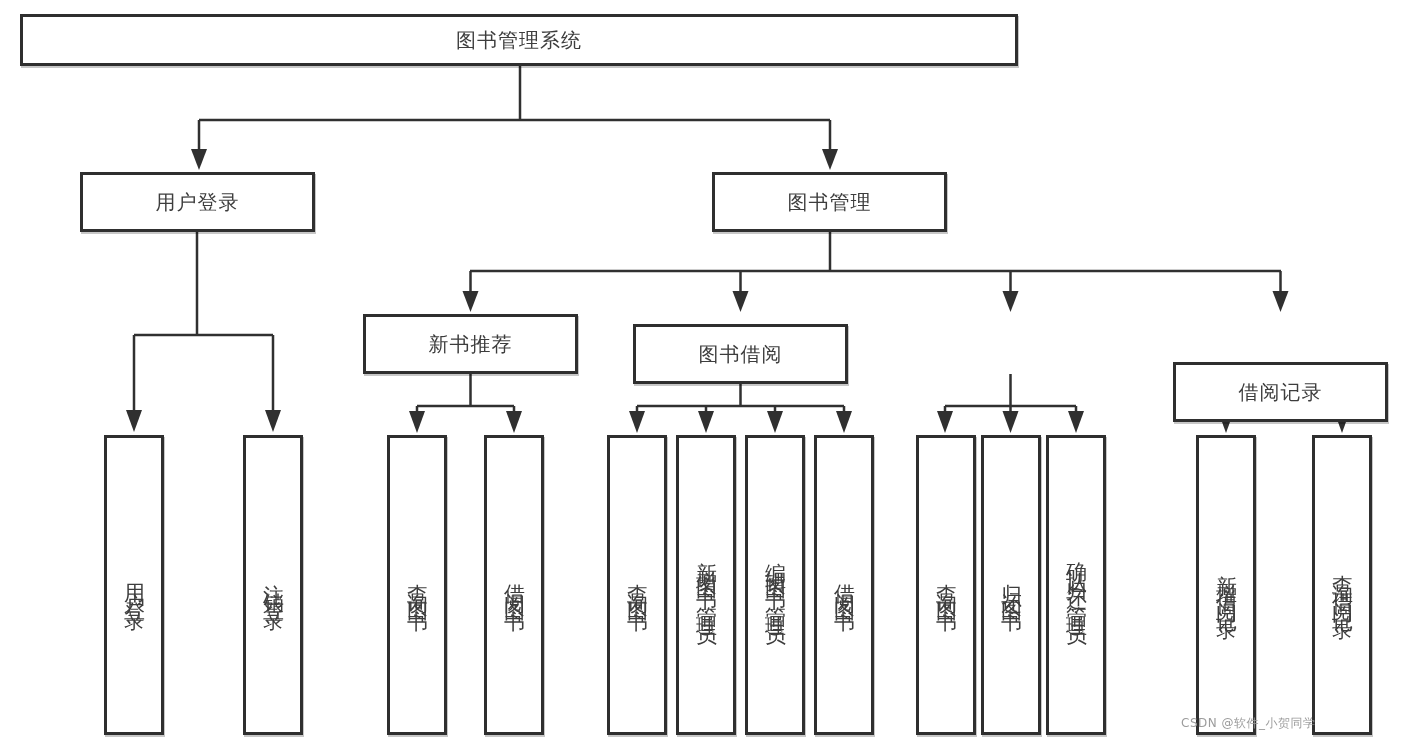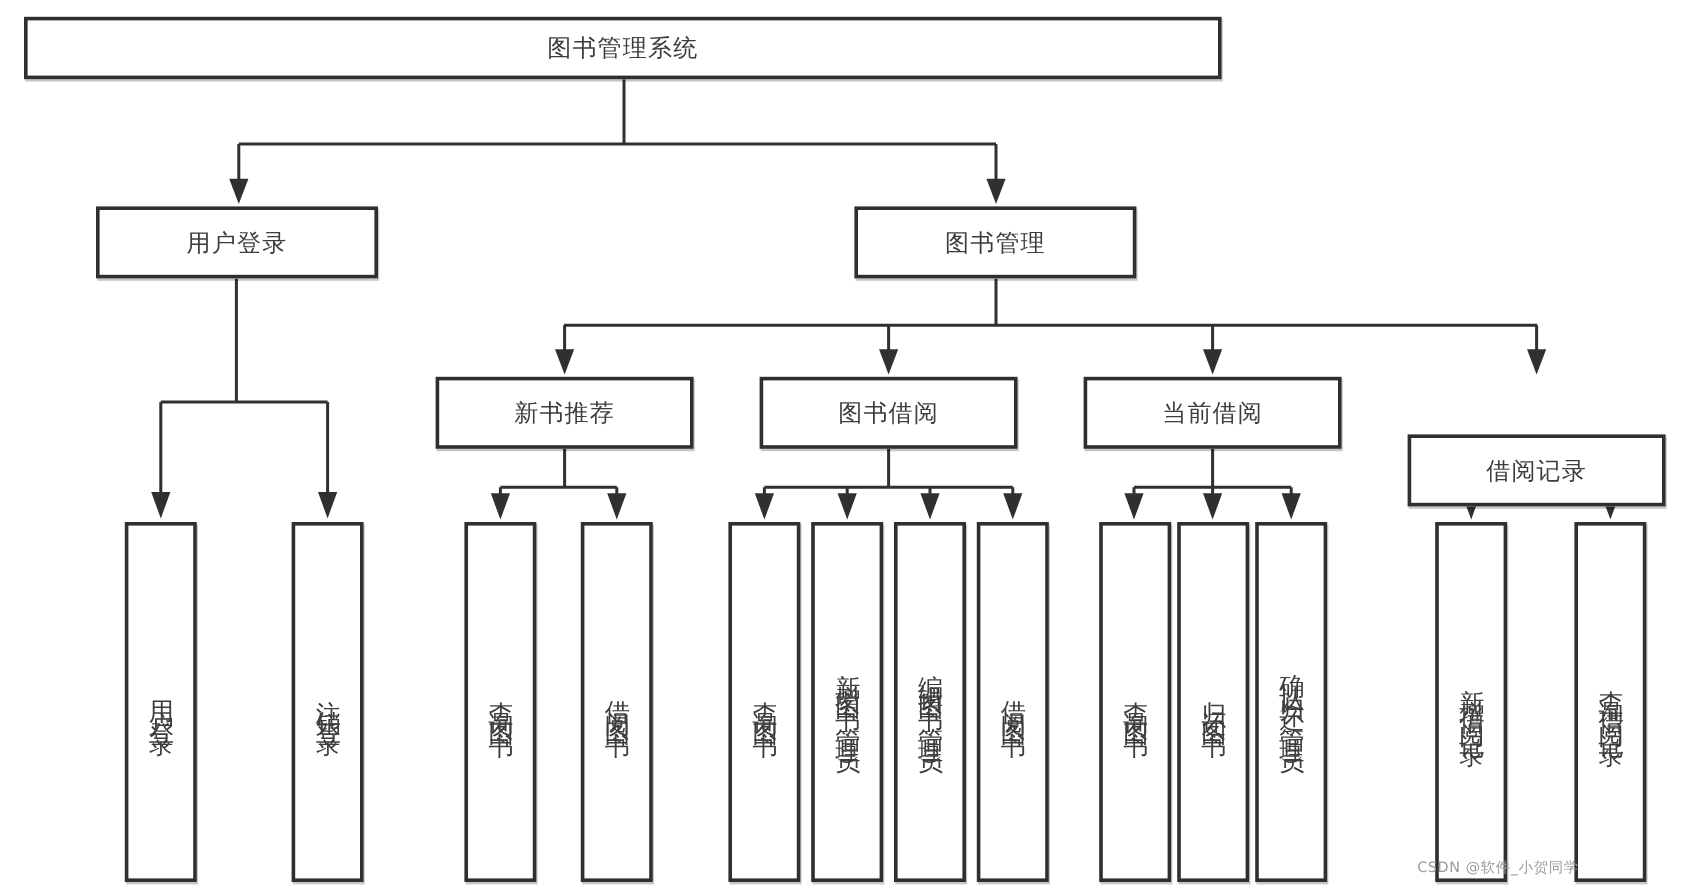--- a/index.html
+++ b/index.html
@@ -85,22 +85,21 @@
       <polygon points="1334,411 1350,411 1342,433"></polygon>
     </g>
   </svg>
 
   <div class="node" style="left:20px; top:14px; width:998px; height:52px;">图书管理系统</div>
 
   <div class="node" style="left:80px; top:172px; width:235px; height:60px;">用户登录</div>
   <div class="node" style="left:363px; top:314px; width:215px; height:60px;">新书推荐</div>
 
   <div class="node" style="left:712px; top:172px; width:235px; height:60px;">图书管理</div>
-  <div class="node" style="left:633px; top:314px; width:215px; height:60px;">图书借阅</div>
-  <div class="node" style="left:903px; top:314px; width:215px; height:60px;">当前借阅</div>
+  <div class="node" style="left:633px; top:324px; width:215px; height:60px;">图书借阅</div>
   <div class="node" style="left:1173px; top:314px; width:215px; height:60px;margin-top:48px;">借阅记录</div>
 
   <div class="node leaf" style="left:104px; top:435px; width:60px; height:300px;">用户登录</div>
   <div class="node leaf" style="left:243px; top:435px; width:60px; height:300px;">注销登录</div>
 
   <div class="node leaf" style="left:387px; top:435px; width:60px; height:300px;">查询图书</div>
   <div class="node leaf" style="left:484px; top:435px; width:60px; height:300px;">借阅图书</div>
 
   <div class="node leaf" style="left:607px; top:435px; width:60px; height:300px;">查询图书</div>
   <div class="node leaf" style="left:676px; top:435px; width:60px; height:300px;">新增图书（管理员）</div>

